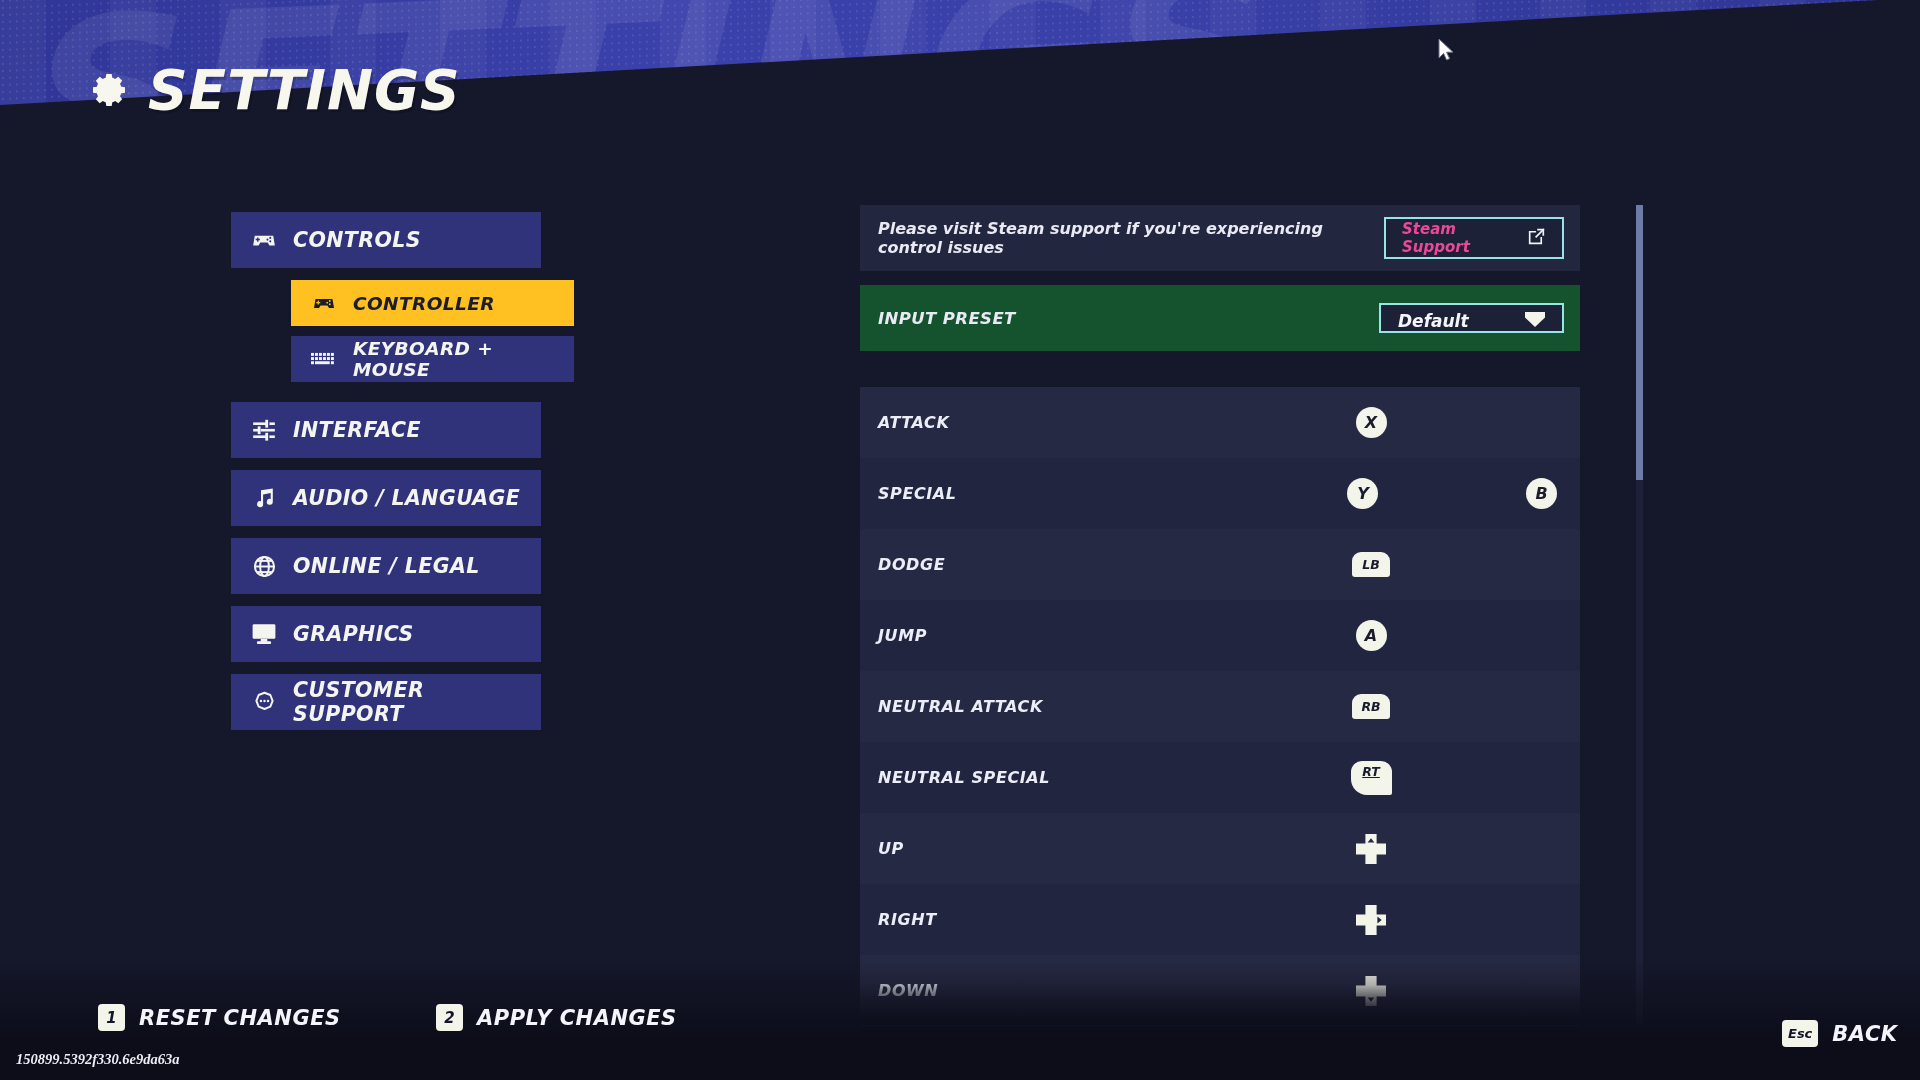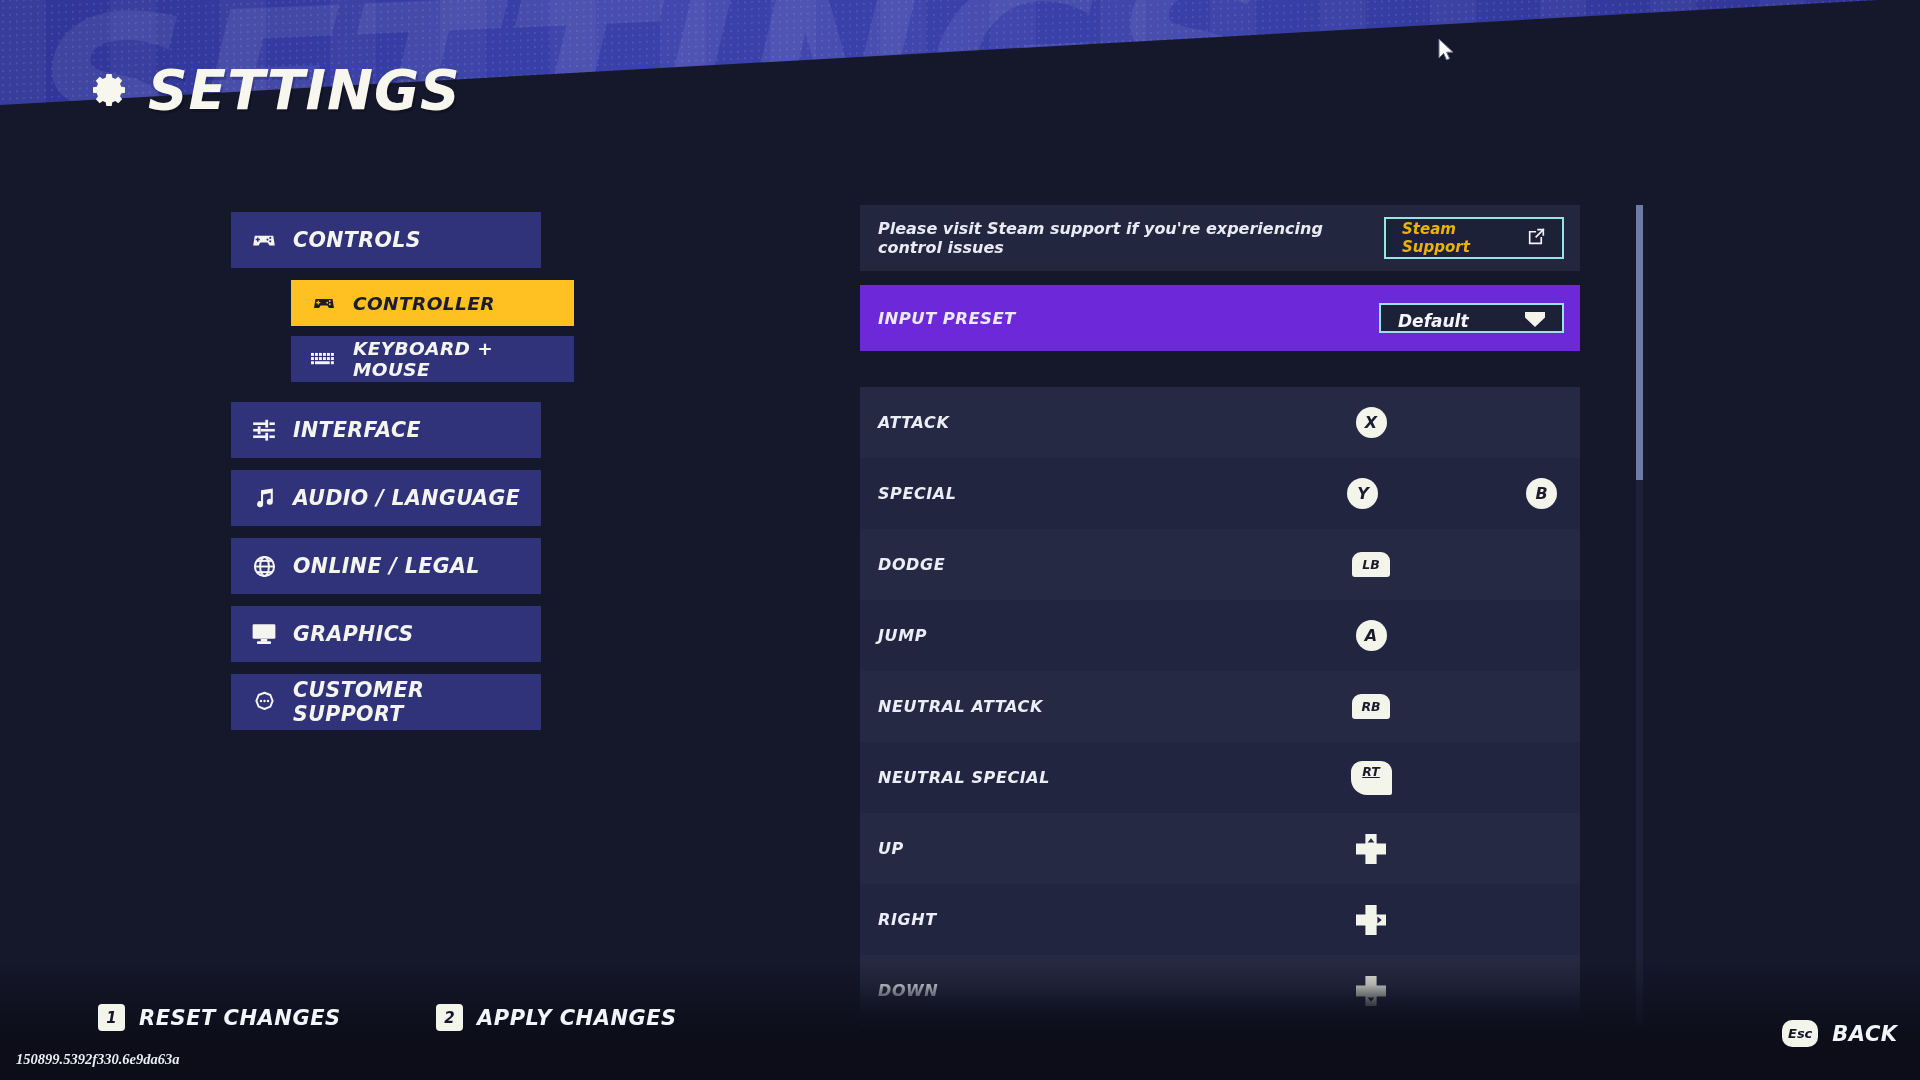--- a/index.html
+++ b/index.html
@@ -94,26 +94,26 @@
   .info-text {
     font-size: 16px; font-weight: 700; font-style: italic; color: #e9eaf4;
     font-family: "DejaVu Sans", sans-serif;
   }
   .outline-btn {
     display: flex; align-items: center; gap: 18px;
     border: 2px solid #97e4e4; background: #1d2138;
     height: 42px; padding: 0 16px; cursor: pointer;
   }
   .outline-btn .t {
-    font-size: 15px; font-weight: 800; font-style: italic; color: #eab308;
+    font-size: 15px; font-weight: 800; font-style: italic; color: #ec4899;
     font-family: "DejaVu Sans", sans-serif;
   }
 
   .preset-row {
-    height: 66px; background: #6d28d9;
+    height: 66px; background: #14532d;
     display: flex; align-items: center; justify-content: space-between;
     padding: 0 16px 0 18px; margin-bottom: 36px;
   }
   .preset-label {
     font-size: 16.5px; font-weight: 800; font-style: italic; color: #e9eaf4;
     letter-spacing: 0.4px; font-family: "DejaVu Sans", sans-serif;
   }
   .dropdown {
     width: 185px; height: 30px; border: 2px solid #97e4e4; background: #1d2138;
     display: flex; align-items: center; justify-content: space-between;
@@ -188,21 +188,21 @@
   }
   .foot-action {
     position: absolute; display: flex; align-items: center; gap: 14px;
   }
   .keycap {
     min-width: 27px; height: 27px; padding: 0 6px; background: #f3f4ea;
     border-radius: 4px; display: flex; align-items: center; justify-content: center;
     font-size: 15px; font-weight: 800; font-style: italic; color: #14152a;
     font-family: "DejaVu Sans", sans-serif;
   }
-  .keycap.esc { font-size: 13px; border-radius: 10px; }
+  .keycap.esc { font-size: 13px; }
   .foot-label {
     font-size: 21px; font-weight: 800; font-style: italic; color: #f4f5fa;
     letter-spacing: 0.5px; font-family: "DejaVu Sans", sans-serif;
   }
   .build-str {
     position: absolute; left: 16px; bottom: 12px;
     font-size: 14.5px; font-weight: 700; font-style: italic; color: #eceef6;
     font-family: Liberation Serif, serif;
   }
 

